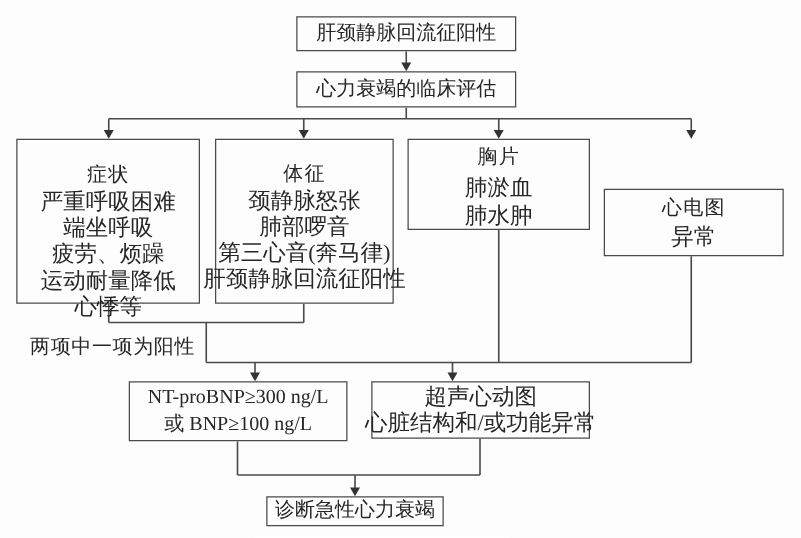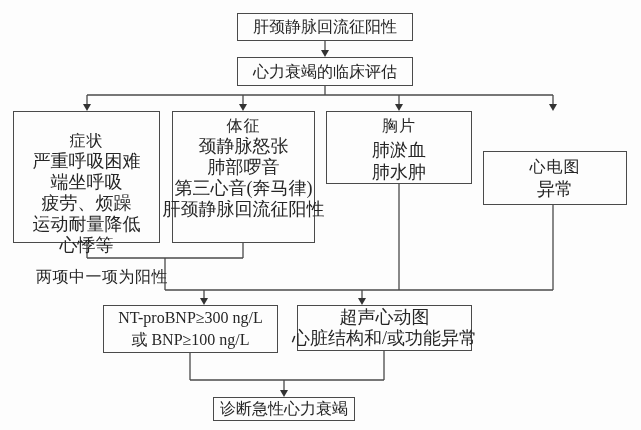--- a/index.html
+++ b/index.html
@@ -23,28 +23,28 @@
     text-align:center;
     line-height:22px;
   }
   .box.center{justify-content:center;}
   .box-title{font-size:16px;letter-spacing:1px;}
   .box-line{font-size:18px;white-space:nowrap;}
   .gap{height:4px;}
   #start-box      {left:237px;top:13px;width:176px;height:28px;font-size:16px;}
   #assessment-box {left:237px;top:57px;width:176px;height:29px;font-size:16px;}
   #symptoms-box   {left:13px; top:111px;width:147px;height:132px;padding-top:18px;line-height:21px;}
-  #signs-box      {left:172px;top:111px;width:143px;height:132px;padding-top:3px;line-height:21px;}
+  #signs-box      {left:172px;top:111px;width:143px;height:132px;padding-top:17px;line-height:21px;}
   #xray-box       {left:326px;top:111px;width:146px;height:73px;padding-top:3px;}
   #ecg-box        {left:483px;top:111px;width:144px;height:54px;padding-top:3px;line-height:23px;margin-top:40px;}
   #bnp-box        {left:103px;top:305px;width:175px;height:48px;}
   #echo-box       {left:297px;top:305px;width:175px;height:46px;line-height:21px;}
   #diagnosis-box  {left:213px;top:397px;width:142px;height:24px;font-size:16px;}
   #criteria-label{
-    position:absolute;left:36px;top:267px;
+    position:absolute;left:24px;top:267px;
     font-size:16px;white-space:nowrap;letter-spacing:0.5px;
   }
   #connector-svg{position:absolute;left:0;top:0;}
   #connector-svg line{stroke:#4a4a4a;stroke-width:1.3;}
   #connector-svg polygon{fill:#333333;stroke:none;}
 </style>
 </head>
 <body>
 
 <div id="stage">

